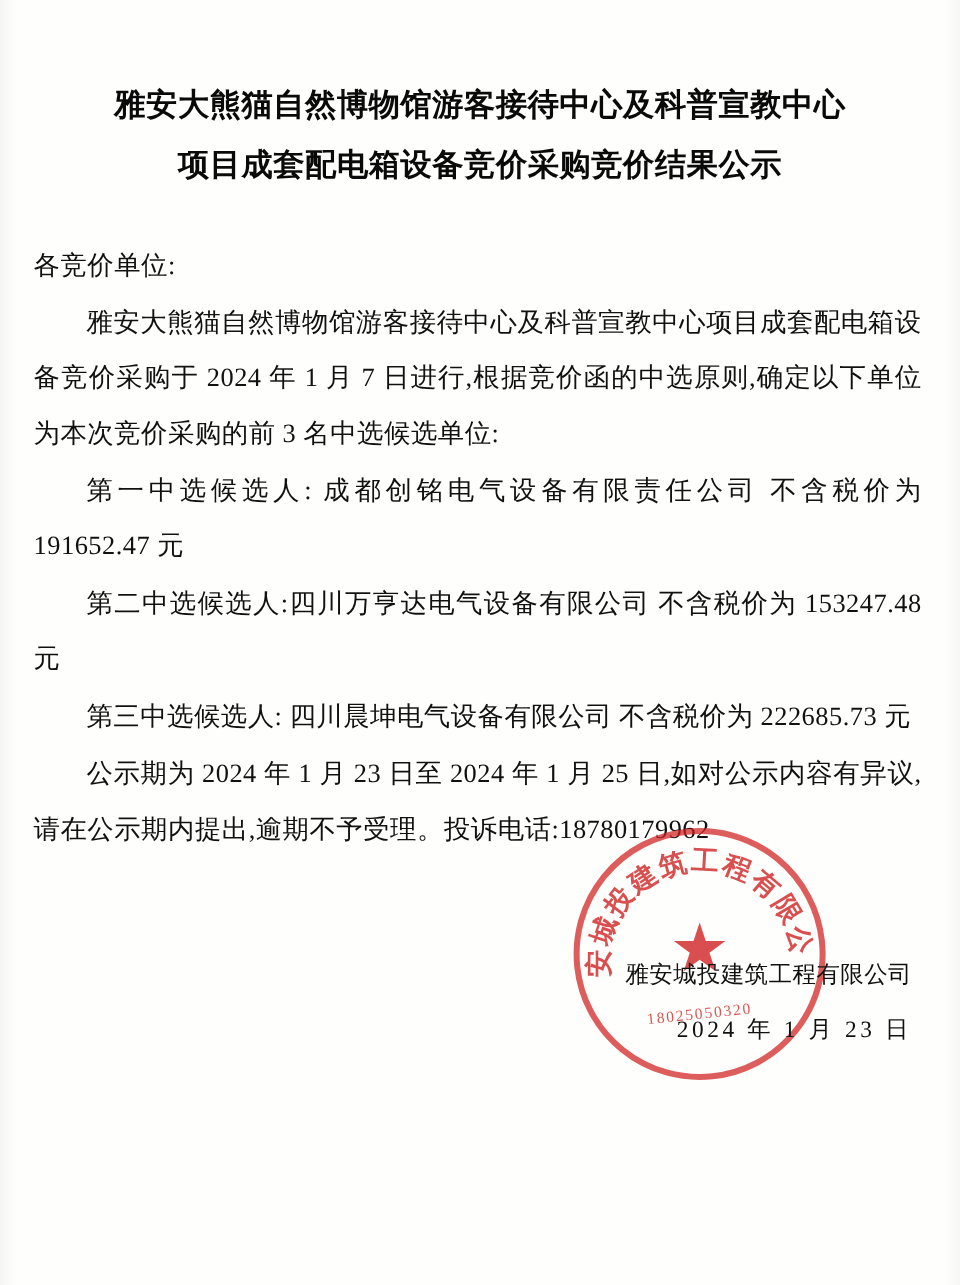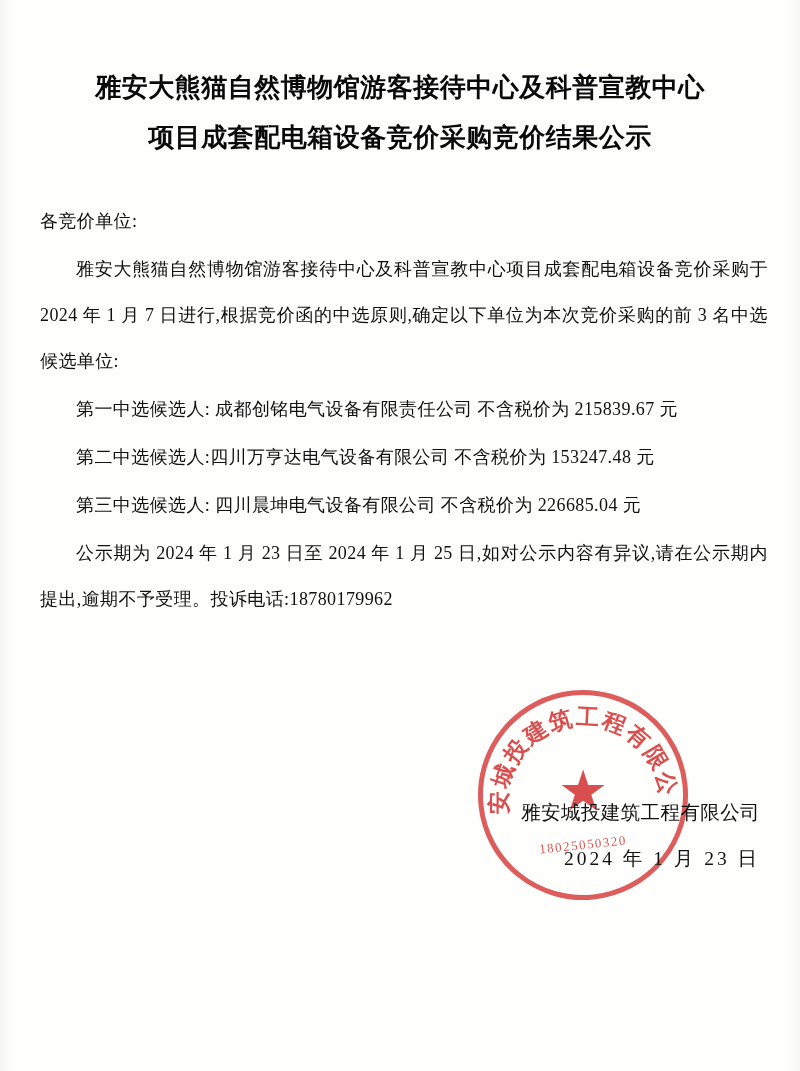--- a/index.html
+++ b/index.html
@@ -34,24 +34,24 @@
   .title-line {
     font-family: "Liberation Sans", "DejaVu Sans", sans-serif;
     font-weight: bold;
     font-size: 26px;
     letter-spacing: 0.5px;
     line-height: 50px;
     color: #0a0a0a;
   }
   .body-block {
     position: absolute;
-    left: 40px;
+    left: 28px;
     right: 32px;
     top: 198px;
-    font-size: 18px;
+    font-size: 22px;
     line-height: 46px;
     letter-spacing: 0.4px;
   }
   .para {
     margin: 0 0 2px 0;
     text-align: justify;
     text-justify: inter-ideograph;
   }
   .para.indent {
     text-indent: 2em;
@@ -133,23 +133,23 @@
   <div class="paper-inner"></div>
 
   <div class="title-block">
     <div class="title-line">雅安大熊猫自然博物馆游客接待中心及科普宣教中心</div>
     <div class="title-line">项目成套配电箱设备竞价采购竞价结果公示</div>
   </div>
 
   <div class="body-block">
     <p class="para noindent">各竞价单位:</p>
     <p class="para indent">雅安大熊猫自然博物馆游客接待中心及科普宣教中心项目成套配电箱设备竞价采购于 2024 年 1 月 7 日进行,根据竞价函的中选原则,确定以下单位为本次竞价采购的前 3 名中选候选单位:</p>
-    <p class="para indent">第一中选候选人: 成都创铭电气设备有限责任公司  不含税价为 215839.67 元</p>
+    <p class="para indent">第一中选候选人: 成都创铭电气设备有限责任公司  不含税价为 191652.47 元</p>
     <p class="para indent">第二中选候选人:四川万亨达电气设备有限公司  不含税价为 153247.48 元</p>
-    <p class="para indent">第三中选候选人: 四川晨坤电气设备有限公司  不含税价为 226685.04 元</p>
+    <p class="para indent">第三中选候选人: 四川晨坤电气设备有限公司  不含税价为 222685.73 元</p>
     <p class="para indent">公示期为 2024 年 1 月 23 日至 2024 年 1 月 25 日,如对公示内容有异议,请在公示期内提出,逾期不予受理。投诉电话:18780179962</p>
   </div>
 
   <div class="seal">
     <div class="seal-ring"></div>
     <svg viewBox="0 0 210 210">
       <defs>
         <path id="sealArc" d="M 28,112 A 77,77 0 1 1 182,112" fill="none"></path>
       </defs>
       <text class="seal-text">

